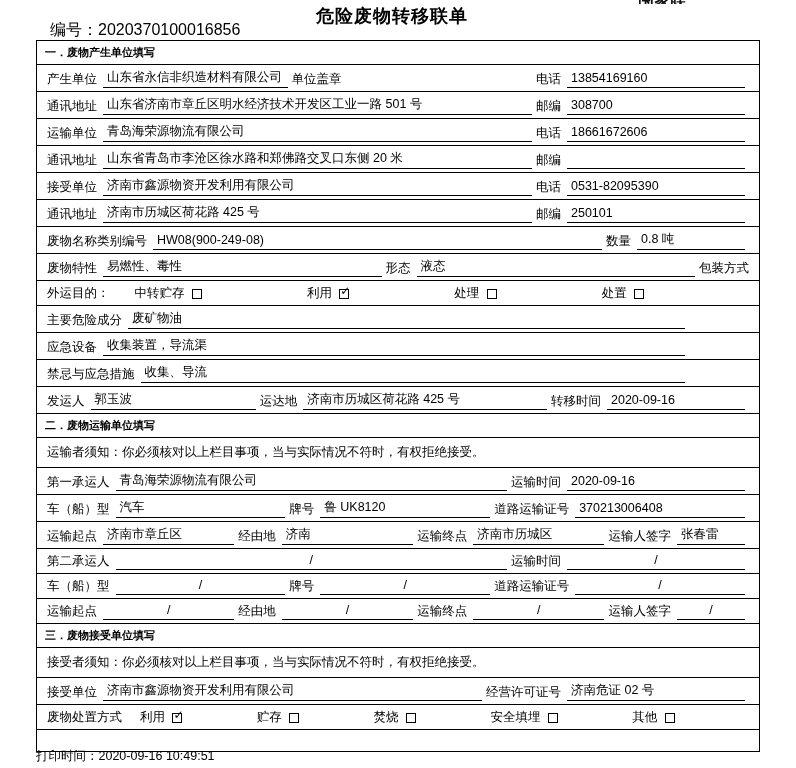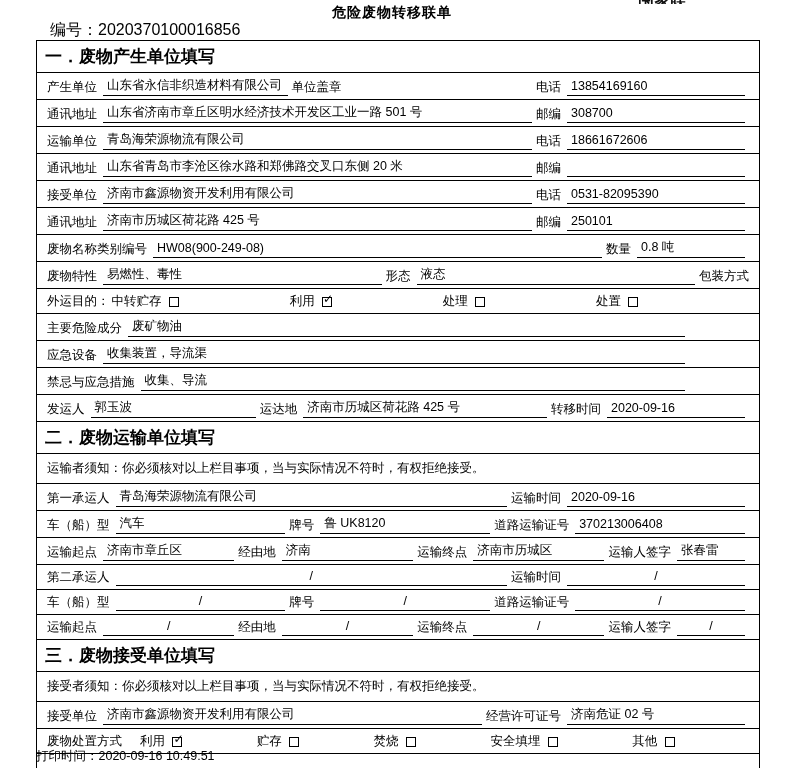--- a/index.html
+++ b/index.html
@@ -10,26 +10,26 @@
     font-size:12.5px;
     color:#000;
     position:relative;
     overflow:hidden;
   }
   .page{position:relative;width:796px;height:768px;}
 
   
   .topbar{position:relative;height:34px;}
   .doc-no{position:absolute;left:50px;top:20px;font-size:16px;white-space:nowrap;}
-  .title{position:absolute;left:0;right:12px;top:4px;text-align:center;font-size:14px;font-weight:bold;letter-spacing:1px;}
+  .title{position:absolute;left:0;right:12px;top:4px;text-align:center;font-size:18px;font-weight:bold;letter-spacing:1px;}
   .corner-mark{position:absolute;right:110px;top:-8px;font-size:16px;font-weight:bold;color:#111;letter-spacing:0px;overflow:hidden;height:12px;}
 
   
   .tbl{position:absolute;left:36px;top:40px;width:724px;border:1px solid #000;box-sizing:border-box;}
-  .sec-head{border-bottom:1px solid #000;padding:4px 8px;font-weight:bold;font-size:17px;}
+  .sec-head{border-bottom:1px solid #000;padding:4px 8px;font-weight:bold;font-size:11px;}
   .row{display:flex;align-items:flex-end;padding:4px 10px 3px 10px;min-height:21px;box-sizing:border-box;}
   .row.bordered{border-bottom:1px solid #000;}
   .lbl{white-space:nowrap;font-size:12.5px;}
   .fill{
     border-bottom:1px solid #000;
     flex:1;
     margin:0 4px 0 6px;
     padding:0 4px 1px 4px;
     min-height:15px;
     font-size:12.5px;
@@ -123,21 +123,21 @@
     <div class="row bordered">
       <span class="lbl">废物特性</span>
       <span class="fill flex2">易燃性、毒性</span>
       <span class="lbl">形态</span>
       <span class="fill flex2">液态</span>
       <span class="lbl">包装方式</span>
     </div>
 
     <div class="row bordered">
       <span class="lbl">外运目的：</span>
-      <span class="opt" style="margin-left:2px;text-align:right;">
+      <span class="opt" style="margin-left:25px;text-align:right;">
         <span>中转贮存</span>
         <span class="chk"></span>
       </span>
       <span class="spacer"></span>
       <span class="opt">
         <span>利用</span>
         <span class="chk checked"></span>
       </span>
       <span class="spacer"></span>
       <span class="opt">

